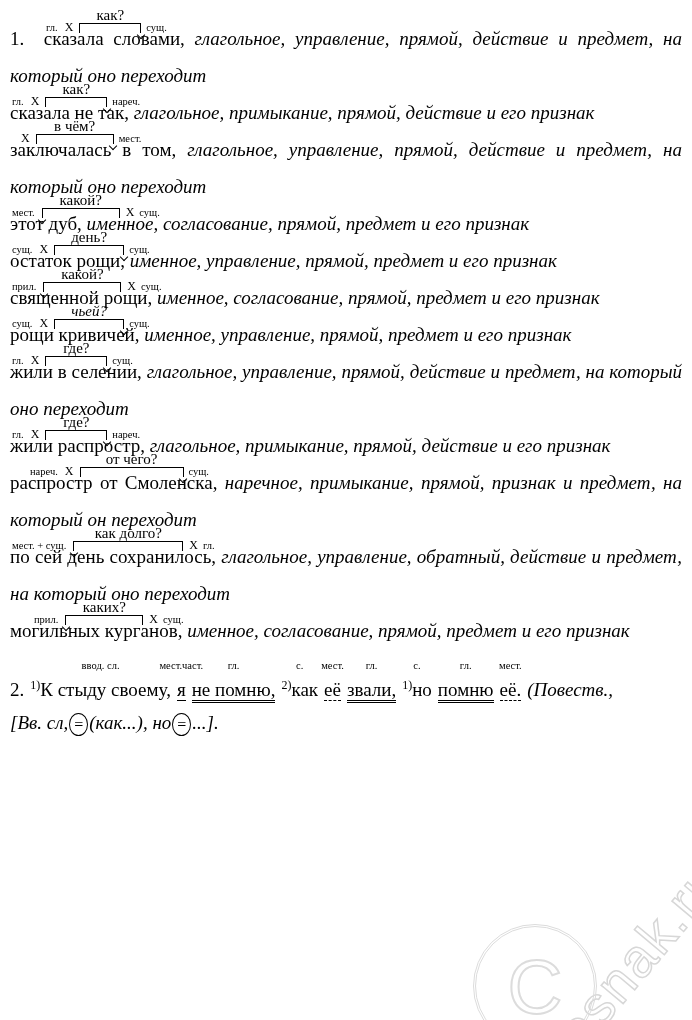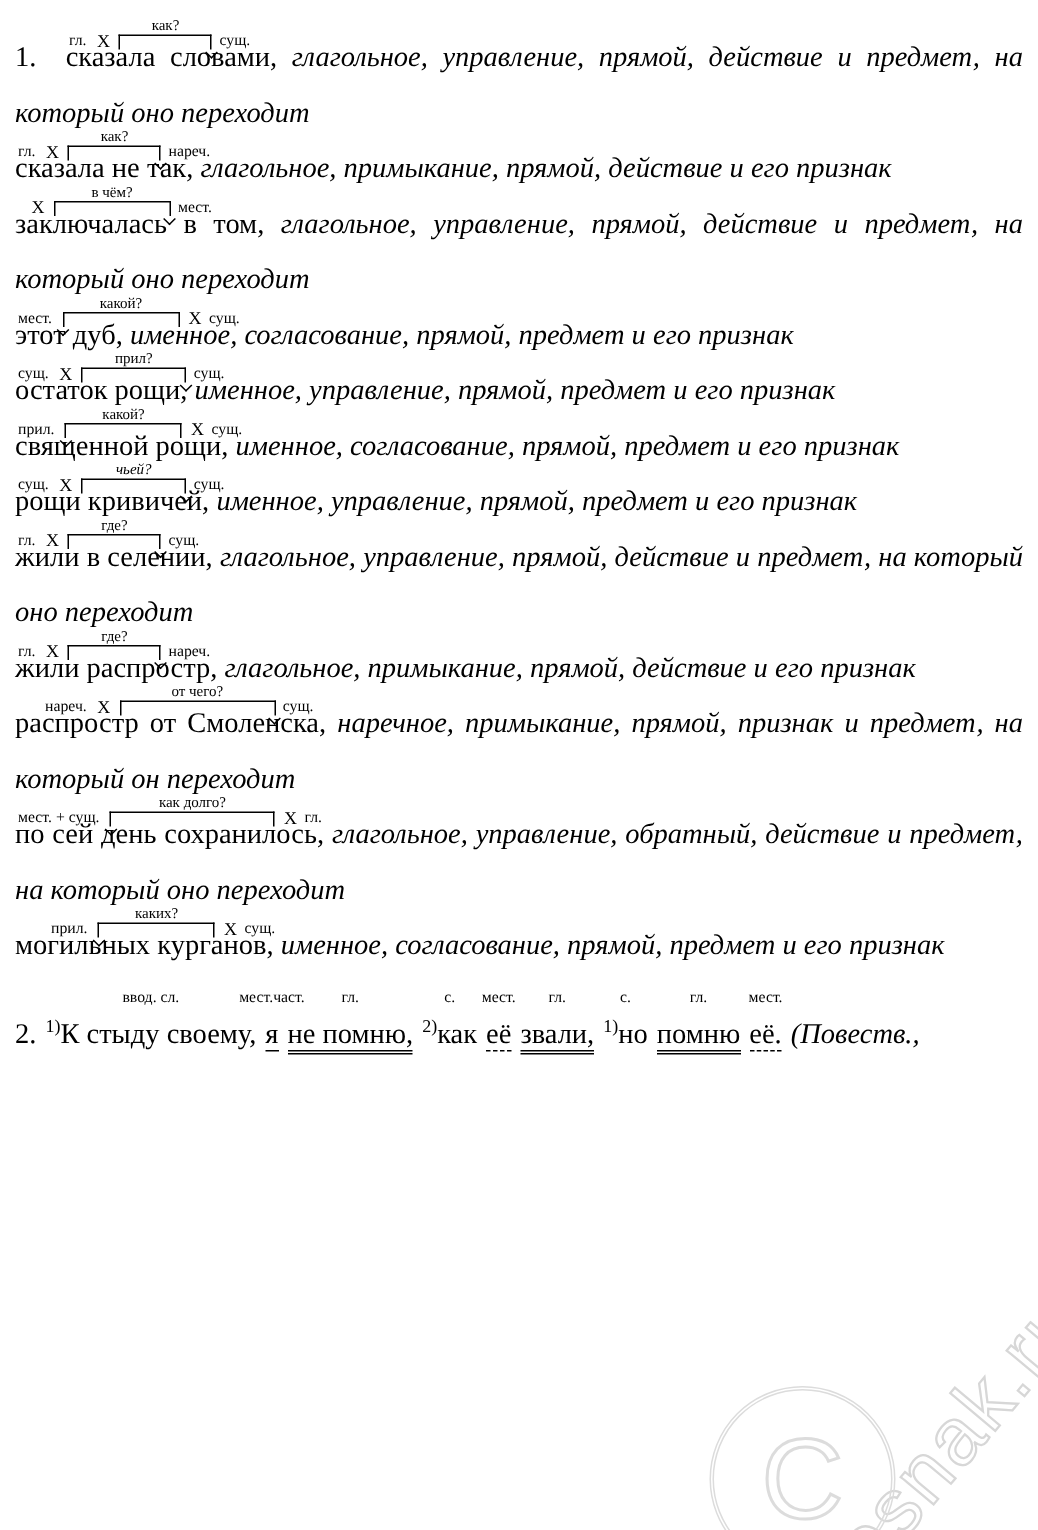--- a/index.html
+++ b/index.html
@@ -47,21 +47,21 @@
     height: 9px;
     border-top: 1px solid #000;
     border-left: 1px solid #000;
     border-right: 1px solid #000;
     margin: 0 3px;
   }
   .arc .q {
     position: absolute;
     bottom: 10px; left: 50%;
     transform: translateX(-50%);
-    font-size: 10px;
+    font-size: 15px;
     white-space: nowrap;
   }
   .arc::after {
     content: "";
     position: absolute;
     bottom: -5px;
     width: 5px; height: 5px;
     border-right: 1px solid #000;
     border-bottom: 1px solid #000;
     transform: rotate(45deg);
@@ -187,21 +187,21 @@
           <span class="xm">X</span>
           <span class="pos">сущ.</span>
         </div>
         <p class="text-line"><span class="phrase">этот дуб, </span><span class="desc">именное, согласование, прямой, предмет и его признак</span></p>
       </div>
       <div class="entry">
         <div class="ann-row">
           <span class="pos">сущ.</span>
           <span class="xm">X</span>
           <span class="arc dir-right" style="min-width: 68px;">
-            <span class="q">прил?</span>
+            <span class="q">день?</span>
           </span>
           <span class="pos">сущ.</span>
         </div>
         <p class="text-line"><span class="phrase">остаток рощи, </span><span class="desc">именное, управление, прямой, предмет и его признак</span></p>
       </div>
       <div class="entry">
         <div class="ann-row">
           <span class="pos">прил.</span>
           <span class="arc dir-left" style="min-width: 76px;">
             <span class="q">какой?</span>
@@ -274,20 +274,21 @@
           </span>
           <span class="xm">X</span>
           <span class="pos">сущ.</span>
         </div>
         <p class="text-line"><span class="phrase">могильных курганов, </span><span class="desc">именное, согласование, прямой, предмет и его признак</span></p>
       </div>
     </div>
 
   <div id="exercise2">
     <p id="tokens" class="tokens"><span class="token"><span>2.</span></span><span class="token"><span class="tlabel">ввод. сл.</span><sup>1)</sup><span>К стыду своему,</span></span><span class="token"><span class="tlabel">мест.част.</span><span class="u-solid">я</span></span><span class="token"><span class="tlabel">гл.</span><span class="u-double">не помню,</span></span><span class="token"><span class="tlabel">с.</span><sup>2)</sup><span>как</span></span><span class="token"><span class="tlabel">мест.</span><span class="u-dashed">её</span></span><span class="token"><span class="tlabel">гл.</span><span class="u-double">звали,</span></span><span class="token"><span class="tlabel">с.</span><sup>1)</sup><span>но</span></span><span class="token"><span class="tlabel">гл.</span><span class="u-double">помню</span></span><span class="token"><span class="tlabel">мест.</span><span class="u-dashed">её.</span></span><span class="token"><span class=" it">(Повеств.,</span></span></p>
+    <p class="scheme"><span>[Вв. сл,</span><span class="circ">=</span><span>(как...), но</span><span class="circ">=</span><span>...].</span></p>
   </div>
 
   <div class="watermark">
     <span class="wm-text">resnak.ru</span>
     <span class="wm-copy">C</span>
   </div>
 
 </div>
 
 </body></html>

